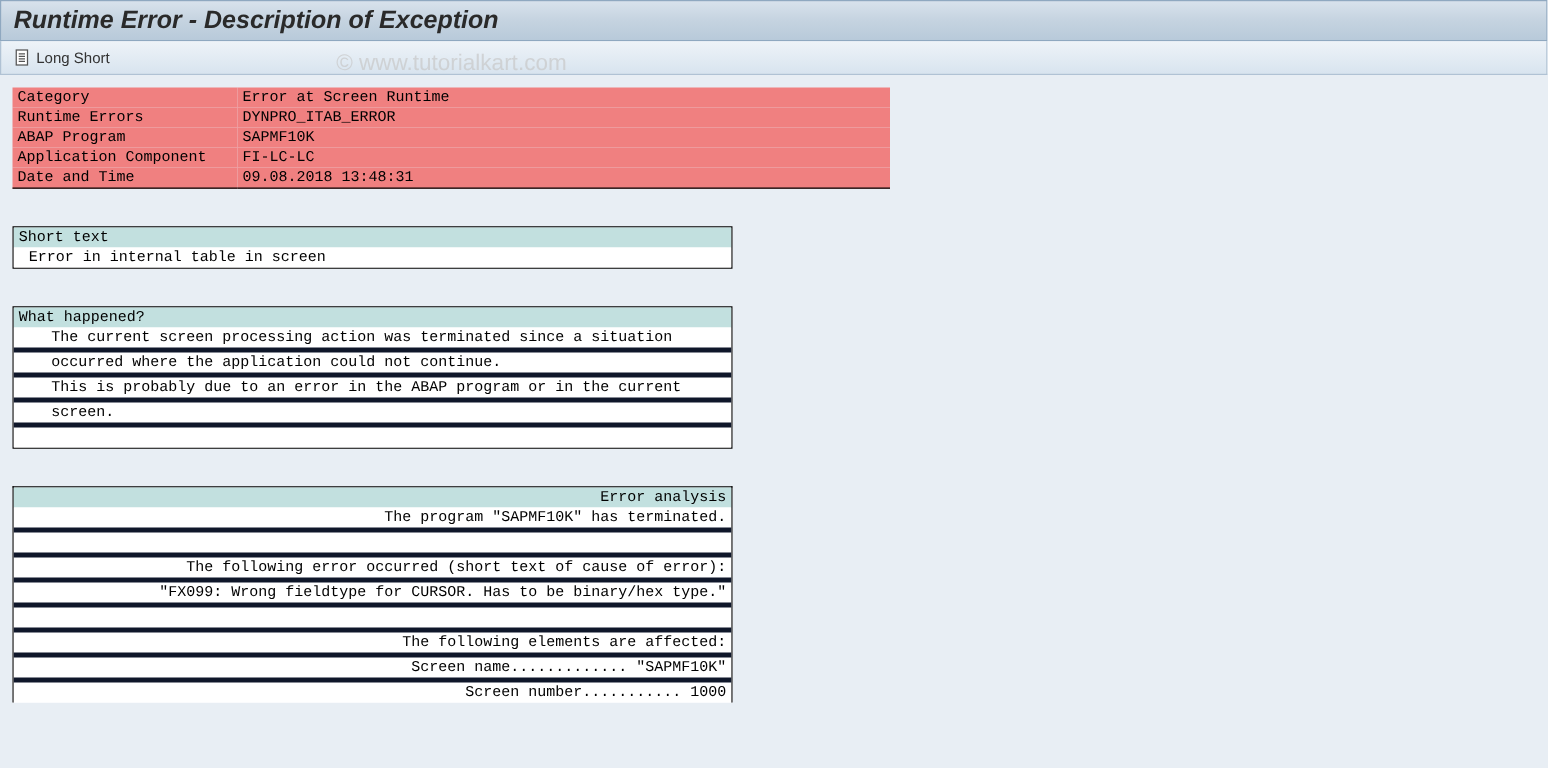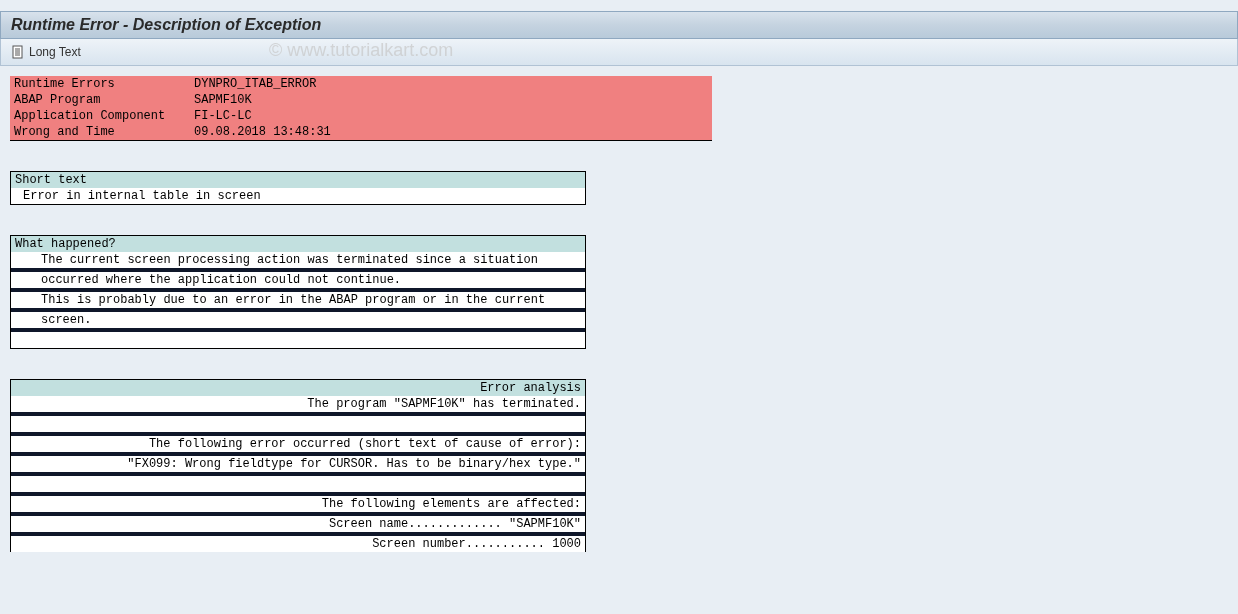--- a/index.html
+++ b/index.html
@@ -10,23 +10,22 @@
       width: 1238px;
       height: 614px;
       overflow: hidden;
     }
     .title-bar {
       background: linear-gradient(to bottom, #d8e2ec 0%, #c5d3e0 50%, #b8cada 100%);
       border: 1px solid #8fa8c0;
       padding: 4px 10px;
       font-weight: bold;
       font-style: italic;
-      font-size: 16px;
+      font-size: 20px;
       color: #2a2a2a;
-      margin-top: 11px;
     }
     .toolbar {
       background: linear-gradient(to bottom, #eef3f8 0%, #d8e4ef 100%);
       border: 1px solid #b0c2d4;
       border-top: none;
       padding: 6px 10px;
       display: flex;
       align-items: center;
       gap: 6px;
     }
@@ -119,44 +118,48 @@
   <span class="toolbar-btn">
     <span class="long-text-icon">
       <svg width="14" height="14" viewBox="0 0 14 14">
         <rect x="2" y="1" width="9" height="12" fill="#fff" stroke="#555" stroke-width="1"></rect>
         <line x1="4" y1="4" x2="9" y2="4" stroke="#555" stroke-width="1"></line>
         <line x1="4" y1="6" x2="9" y2="6" stroke="#555" stroke-width="1"></line>
         <line x1="4" y1="8" x2="9" y2="8" stroke="#555" stroke-width="1"></line>
         <line x1="4" y1="10" x2="9" y2="10" stroke="#555" stroke-width="1"></line>
       </svg>
     </span>
-    <span>Long Text</span>
+    <span>Long Short</span>
   </span>
 </div>
 
 <div class="watermark">© www.tutorialkart.com</div>
 
 <div class="content">
 
   <table class="info-table">
     <tbody id="info-rows">
+        <tr>
+          <td>Category</td>
+          <td>Error at Screen Runtime</td>
+        </tr>
         <tr>
           <td>Runtime Errors</td>
           <td>DYNPRO_ITAB_ERROR</td>
         </tr>
         <tr>
           <td>ABAP Program</td>
           <td>SAPMF10K</td>
         </tr>
         <tr>
           <td>Application Component</td>
           <td>FI-LC-LC</td>
         </tr>
         <tr>
-          <td>Wrong and Time</td>
+          <td>Date and Time</td>
           <td>09.08.2018 13:48:31</td>
         </tr>
       </tbody>
   </table>
 
   <div class="section-box">
     <div class="section-header">Short text</div>
     <div class="section-body" id="short-text-body">
         <div class="section-line">Error in internal table in screen</div>
       </div>

